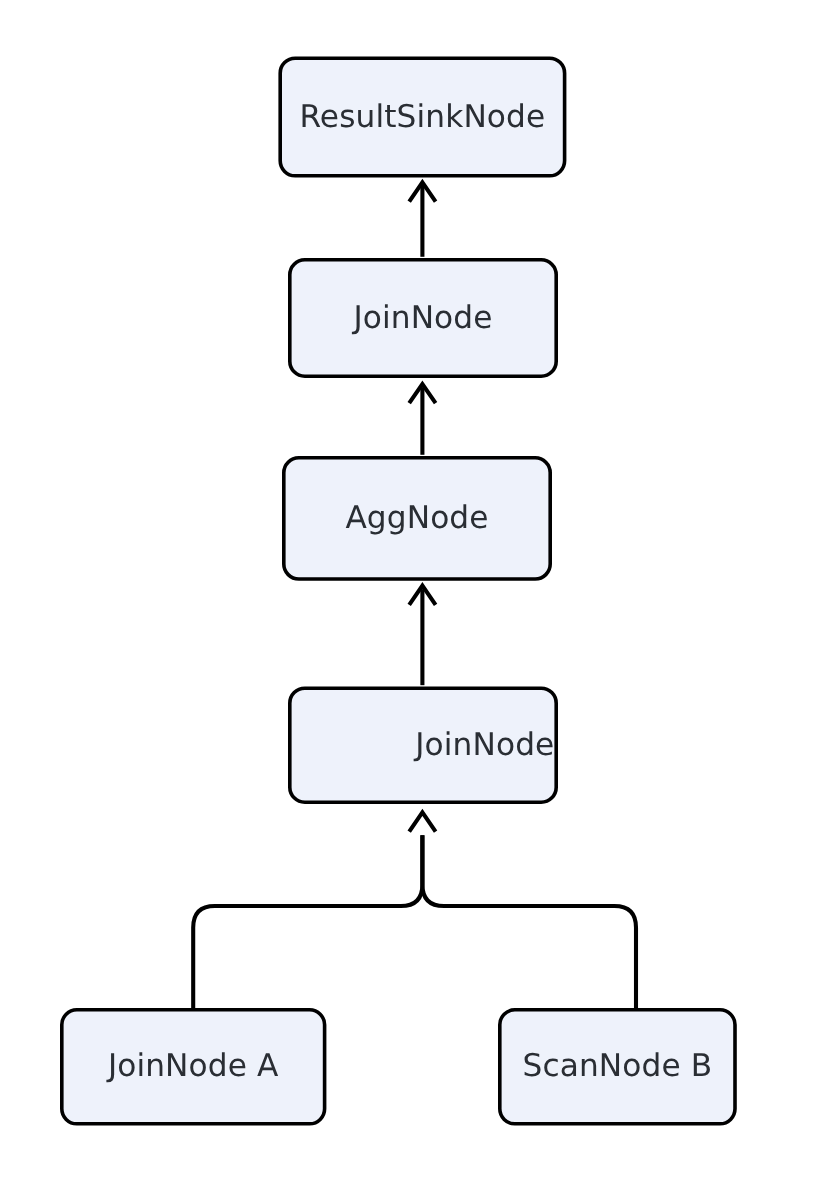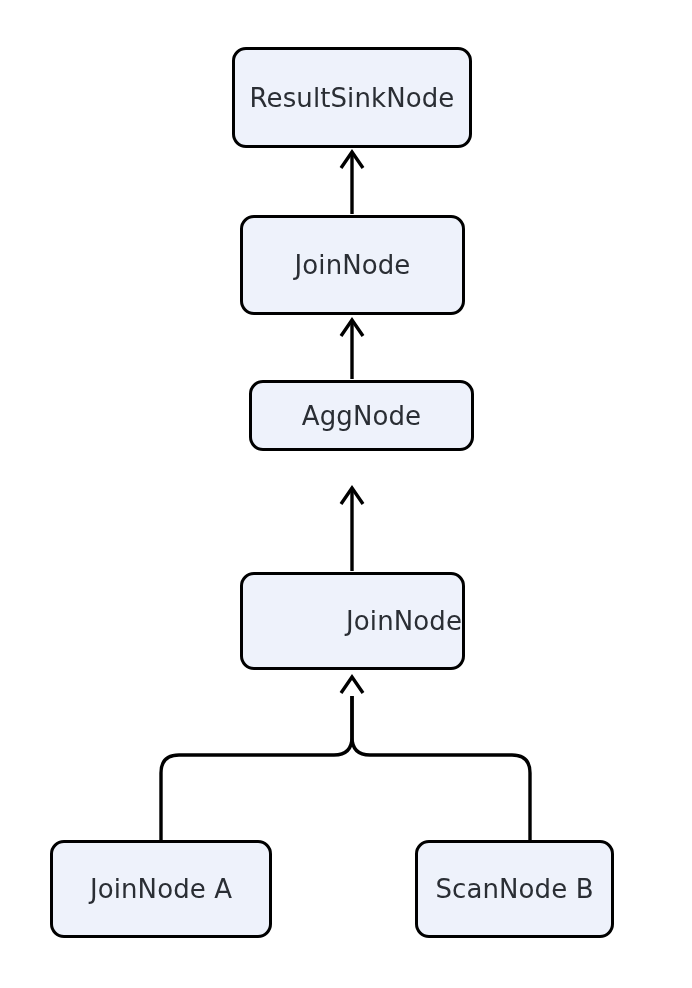--- a/index.html
+++ b/index.html
@@ -41,21 +41,21 @@
     color: #2a2e34;
     font-weight: 400;
     letter-spacing: 0.1px;
     line-height: 1;
     white-space: nowrap;
     font-family: "DejaVu Sans", "Liberation Sans", sans-serif;
   }
   
   #node-result-sink { left: 232px; top: 47px;  width: 240px; height: 101px; }
   #node-sort        { left: 240px; top: 215px; width: 225px; height: 100px; }
-  #node-agg         { left: 249px; top: 380px; width: 225px; height: 71px; }
+  #node-agg         { left: 235px; top: 380px; width: 225px; height: 104px; }
   #node-join        { left: 240px; top: 572px; width: 225px; height: 98px; justify-content: flex-end;  }
   #node-scan-a      { left: 50px;  top: 840px; width: 222px; height: 98px;  }
   #node-scan-b      { left: 415px; top: 840px; width: 199px; height: 98px;  }
 </style>
 </head>
 <body>
 
 <div id="diagram-canvas">
 
   <svg id="edge-layer" viewBox="0 0 692 988" width="692" height="988" xmlns="http://www.w3.org/2000/svg">

